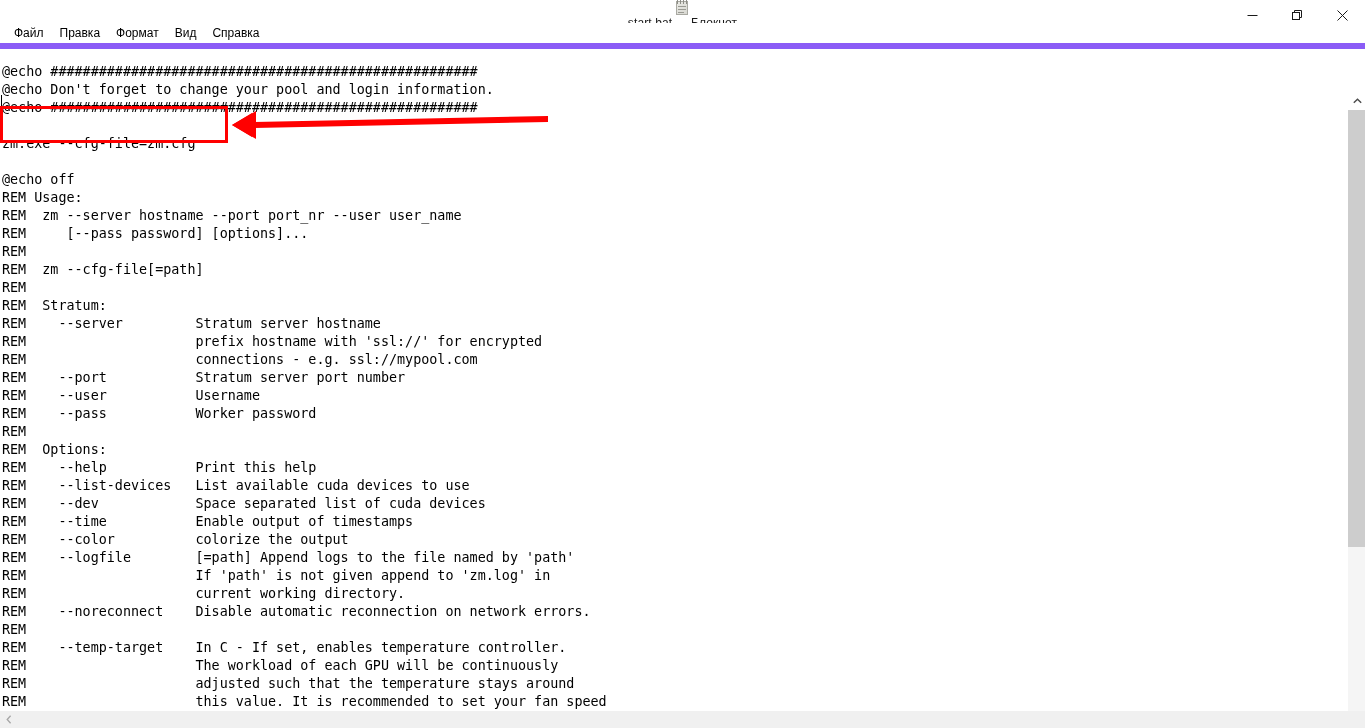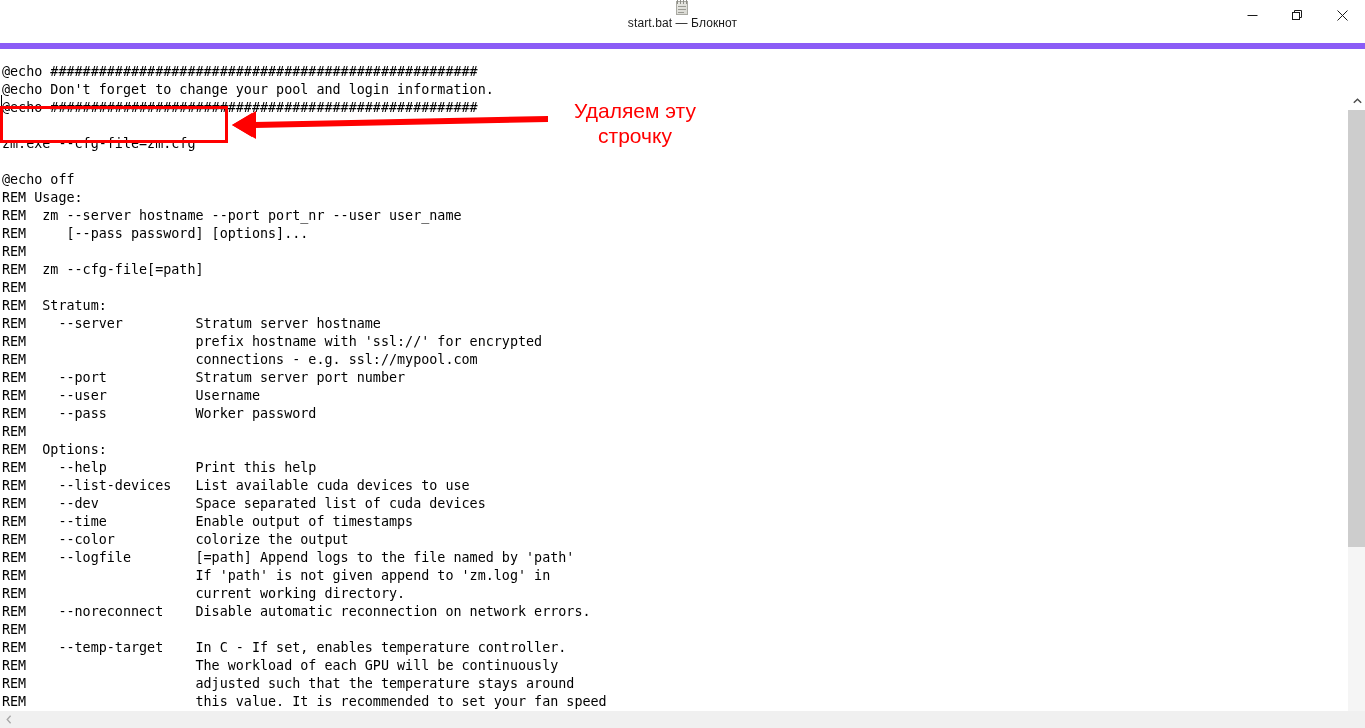--- a/index.html
+++ b/index.html
@@ -261,20 +261,27 @@
       </div>
       <div class="win-btn">
         <svg width="11" height="11" viewBox="0 0 11 11" aria-hidden="true">
           <line x1="0.5" y1="0.5" x2="10.5" y2="10.5" stroke="#1a1a1a" stroke-width="1"></line>
           <line x1="10.5" y1="0.5" x2="0.5" y2="10.5" stroke="#1a1a1a" stroke-width="1"></line>
         </svg>
       </div>
     </div>
   </div>
 
+  <div class="menubar">
+    <div class="menu-item">Файл</div>
+    <div class="menu-item">Правка</div>
+    <div class="menu-item">Формат</div>
+    <div class="menu-item">Вид</div>
+    <div class="menu-item">Справка</div>
+  </div>
 
   <div class="editor-wrap">
     <div class="text-area">
       <div class="caret"></div>
       <pre class="code">@echo #####################################################
 @echo Don't forget to change your pool and login information.
 @echo #####################################################
 
 zm.exe --cfg-file=zm.cfg
 
@@ -332,17 +339,15 @@
     </div>
     <div class="corner"></div>
   </div>
 
   <div class="overlay">
     <div class="ann-rect"></div>
     <svg class="ann-arrow" width="330" height="60" viewBox="0 0 330 60" style="position:absolute; left:230px; top:95px;">
       <polygon points="318,21 22,27 22,18 2,30 22,42 22,33 318,27" fill="#ff0000"></polygon>
       <polygon points="2,30 26,16 26,44" fill="#ff0000"></polygon>
     </svg>
-    <div class="ann-text">Удаляем эту
-строчку</div>
   </div>
 
 </div>
 
 </body></html>

